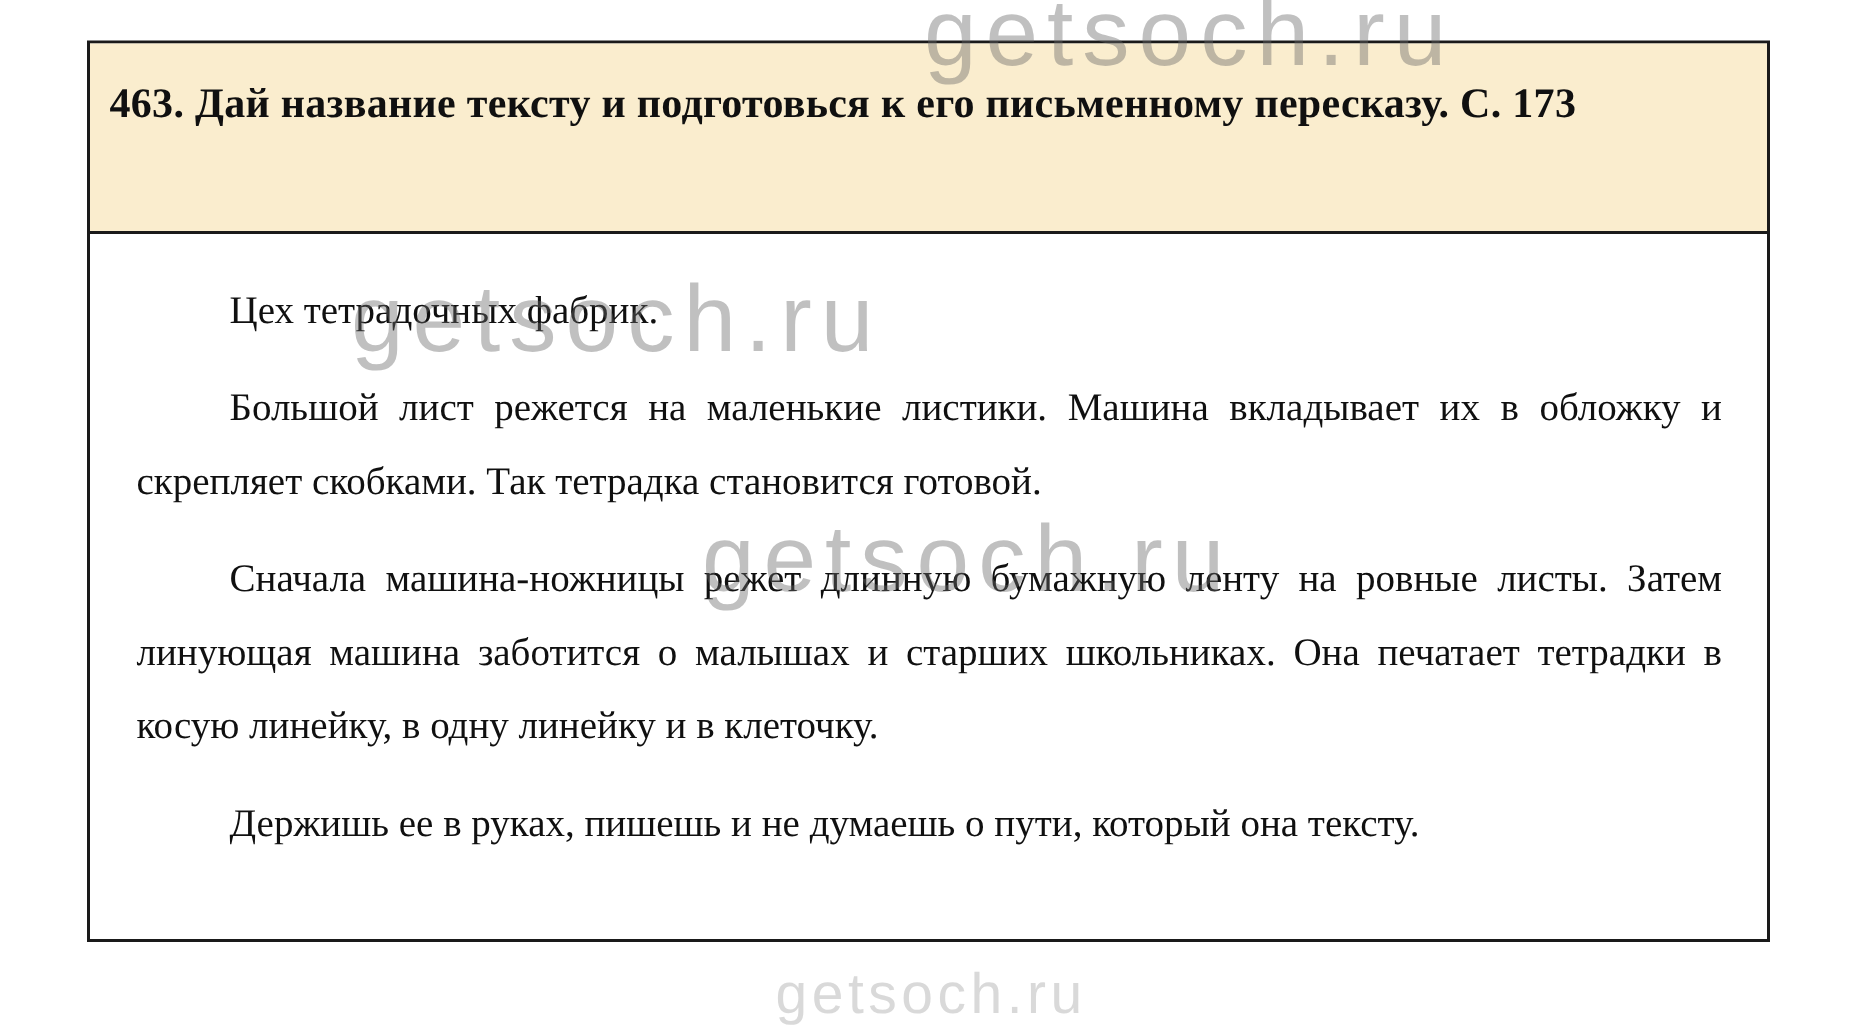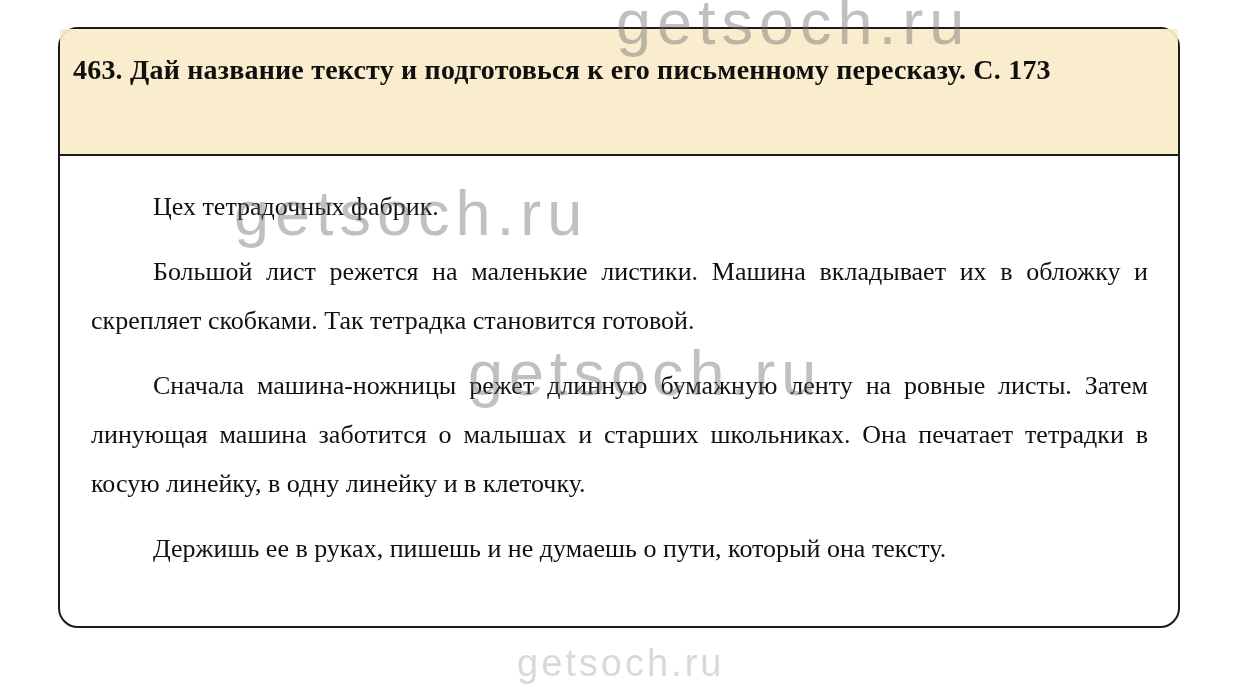--- a/index.html
+++ b/index.html
@@ -69,21 +69,21 @@
   .wm-upper  { left: 234px; top: 182px; }
   .wm-middle { left: 468px; top: 342px; }
   .wm-bottom {
     left: 517px; top: 644px;
     font-size: 38px;
     letter-spacing: 3px;
     color: rgba(130, 130, 130, 0.30);
   }
   
   .task-header, .text-body { position: relative; z-index: 3; }
-  .card { background: transparent; border-radius: 20px; }
+  .card { background: transparent; }
   .task-header { background: rgba(250, 236, 202, 0.93); }
 </style>
 </head>
 <body>
 
 <div class="page">
 
   <span class="watermark wm-top">getsoch.ru</span>
   <span class="watermark wm-upper">getsoch.ru</span>
   <span class="watermark wm-middle">getsoch.ru</span>

